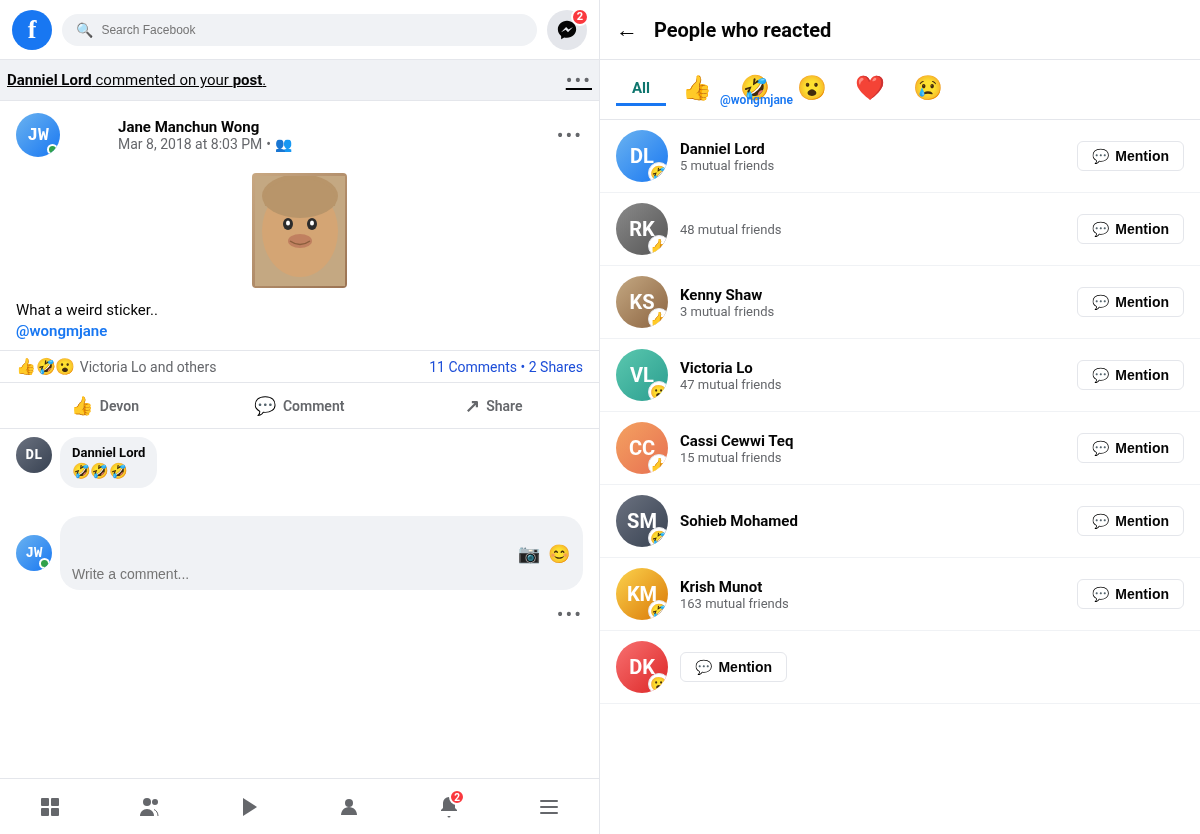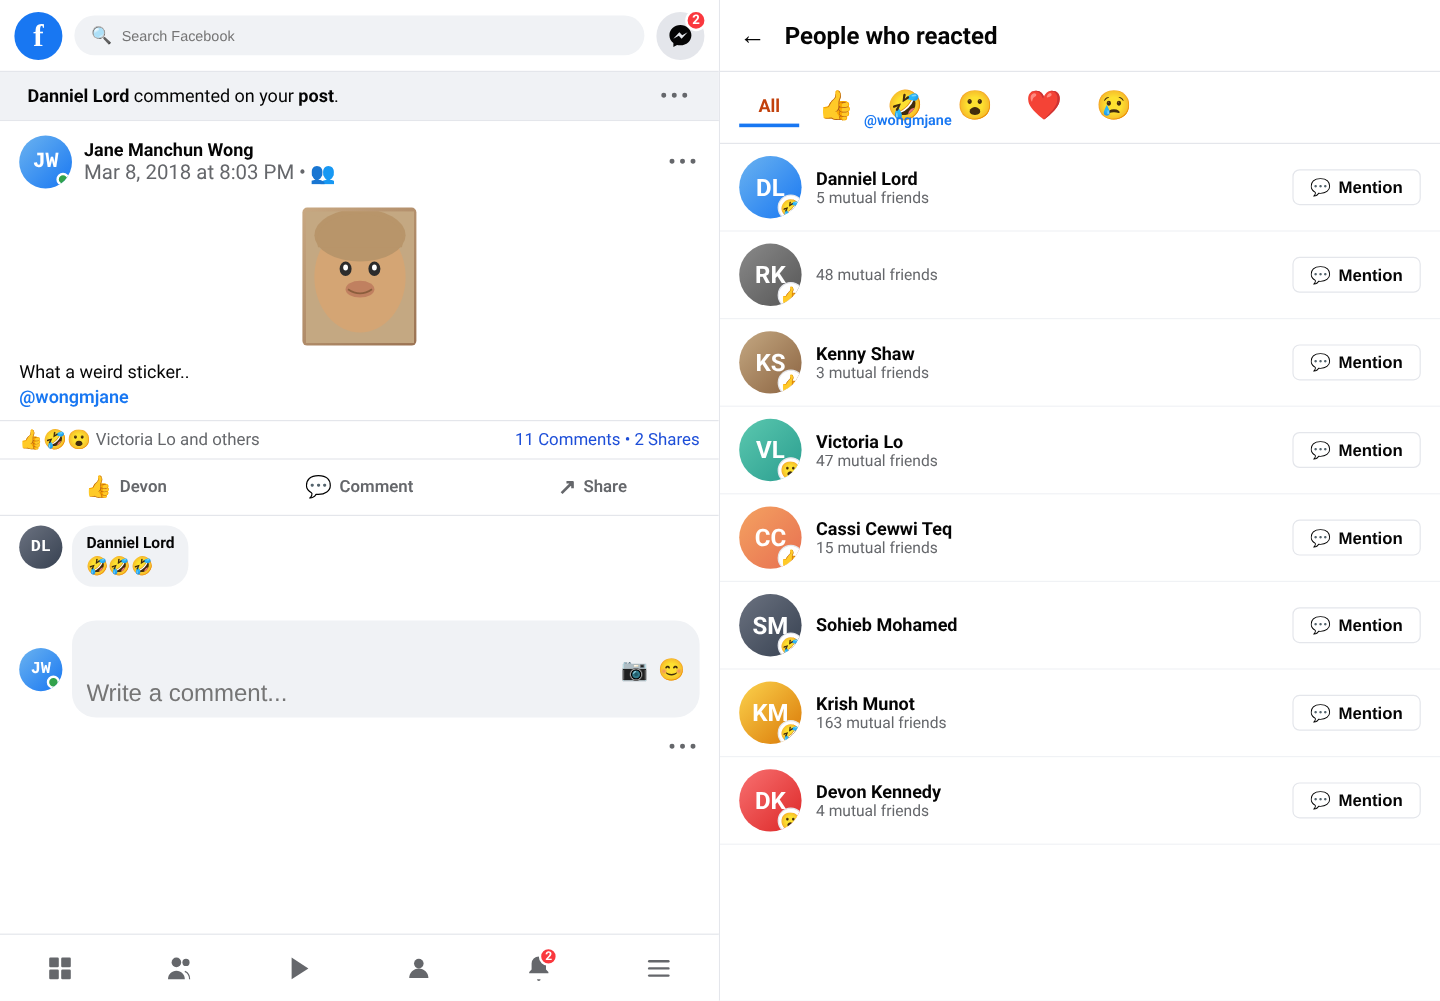--- a/index.html
+++ b/index.html
@@ -76,25 +76,26 @@
       width: 18px; height: 18px;
       font-size: 11px;
       display: flex; align-items: center; justify-content: center;
       font-weight: bold;
       border: 2px solid #fff;
     }
 
     
     .notification-bar {
       background: #f0f2f5;
-      padding: 8px 23px;
+      padding: 8px 7px;
       border-bottom: 1px solid #e4e6eb;
       display: flex;
       justify-content: space-between;
       align-items: center;
+      text-decoration: underline;
     }
     .notification-text { font-size: 15px; color: #050505; }
     .notification-text strong { font-weight: 700; }
     .notification-more {
       color: #65676b;
       font-size: 20px;
       cursor: pointer;
       letter-spacing: 2px;
     }
 
@@ -120,23 +121,23 @@
       font-family: Liberation Mono, monospace;
     }
     .online-dot {
       position: absolute;
       bottom: 2px; right: 2px;
       width: 11px; height: 11px;
       background: #31a24c;
       border-radius: 50%;
       border: 2px solid #fff;
     }
-    .post-meta { flex: 1; }
+    .post-meta { flex: 1; margin-left: 48px; }
     .post-author { font-size: 15px; font-weight: 700; color: #050505; }
-    .post-time { font-size: 17px; color: #65676b; display: flex; align-items: center; gap: 4px; }
+    .post-time { font-size: 14px; color: #65676b; display: flex; align-items: center; gap: 4px; }
     .post-more { color: #65676b; font-size: 20px; letter-spacing: 2px; cursor: pointer; }
 
     .post-image {
       display: flex;
       justify-content: center;
       padding: 8px 16px;
     }
     .zuck-img {
       width: 95px; height: 115px;
       background: linear-gradient(135deg, #c8a882, #9b7353);
@@ -224,21 +225,21 @@
       border-radius: 20px;
       display: flex;
       align-items: center;
       padding: 8px 12px;
       gap: 8px;
     }
     .comment-input {
       flex: 1;
       border: none;
       background: transparent;
-      font-size: 20px;
+      font-size: 14px;
       color: #65676b;
       outline: none;
       margin-top: 42px;
     }
     .comment-icons { display: flex; gap: 8px; color: #65676b; font-size: 18px; }
 
     
     .bottom-nav {
       display: flex;
       background: #fff;
@@ -590,21 +591,21 @@
 
 <div class="right-panel">
 
   <div class="right-header">
     <span class="back-arrow">←</span>
     <span class="right-title">People who reacted</span>
   </div>
 
   <div class="reaction-tabs">
     <div class="reaction-tab active">
-      <span style="font-size:15px;font-weight:700;color:#c2410c;text-align:center;">All</span>
+      <span style="font-size:15px;font-weight:700;color:#0f766e;text-align:center;">All</span>
     </div>
     <div class="reaction-tab">
       <span class="reaction-tab-emoji">👍</span>
     </div>
     <div class="reaction-tab">
       <span class="reaction-tab-emoji">🤣</span>
     </div>
     <div class="reaction-tab">
       <span class="reaction-tab-emoji">😮</span>
     </div>
@@ -713,23 +714,19 @@
       <button class="mention-btn">
         <span>💬</span>
         <span>Mention</span>
       </button>
     </div>
       <div class="person-item">
       <div class="person-avatar av-red">
         <div class="avatar-initials">DK</div>
         <div class="reaction-badge-icon">😮</div>
       </div>
-      <div class="person-info">
-        <div class="person-name">Devon Kennedy</div>
-        <div class="person-mutual">4 mutual friends</div>
-      </div>
       <button class="mention-btn">
         <span>💬</span>
         <span>Mention</span>
       </button>
     </div>
     </div>
 </div>
 
 </body></html>

